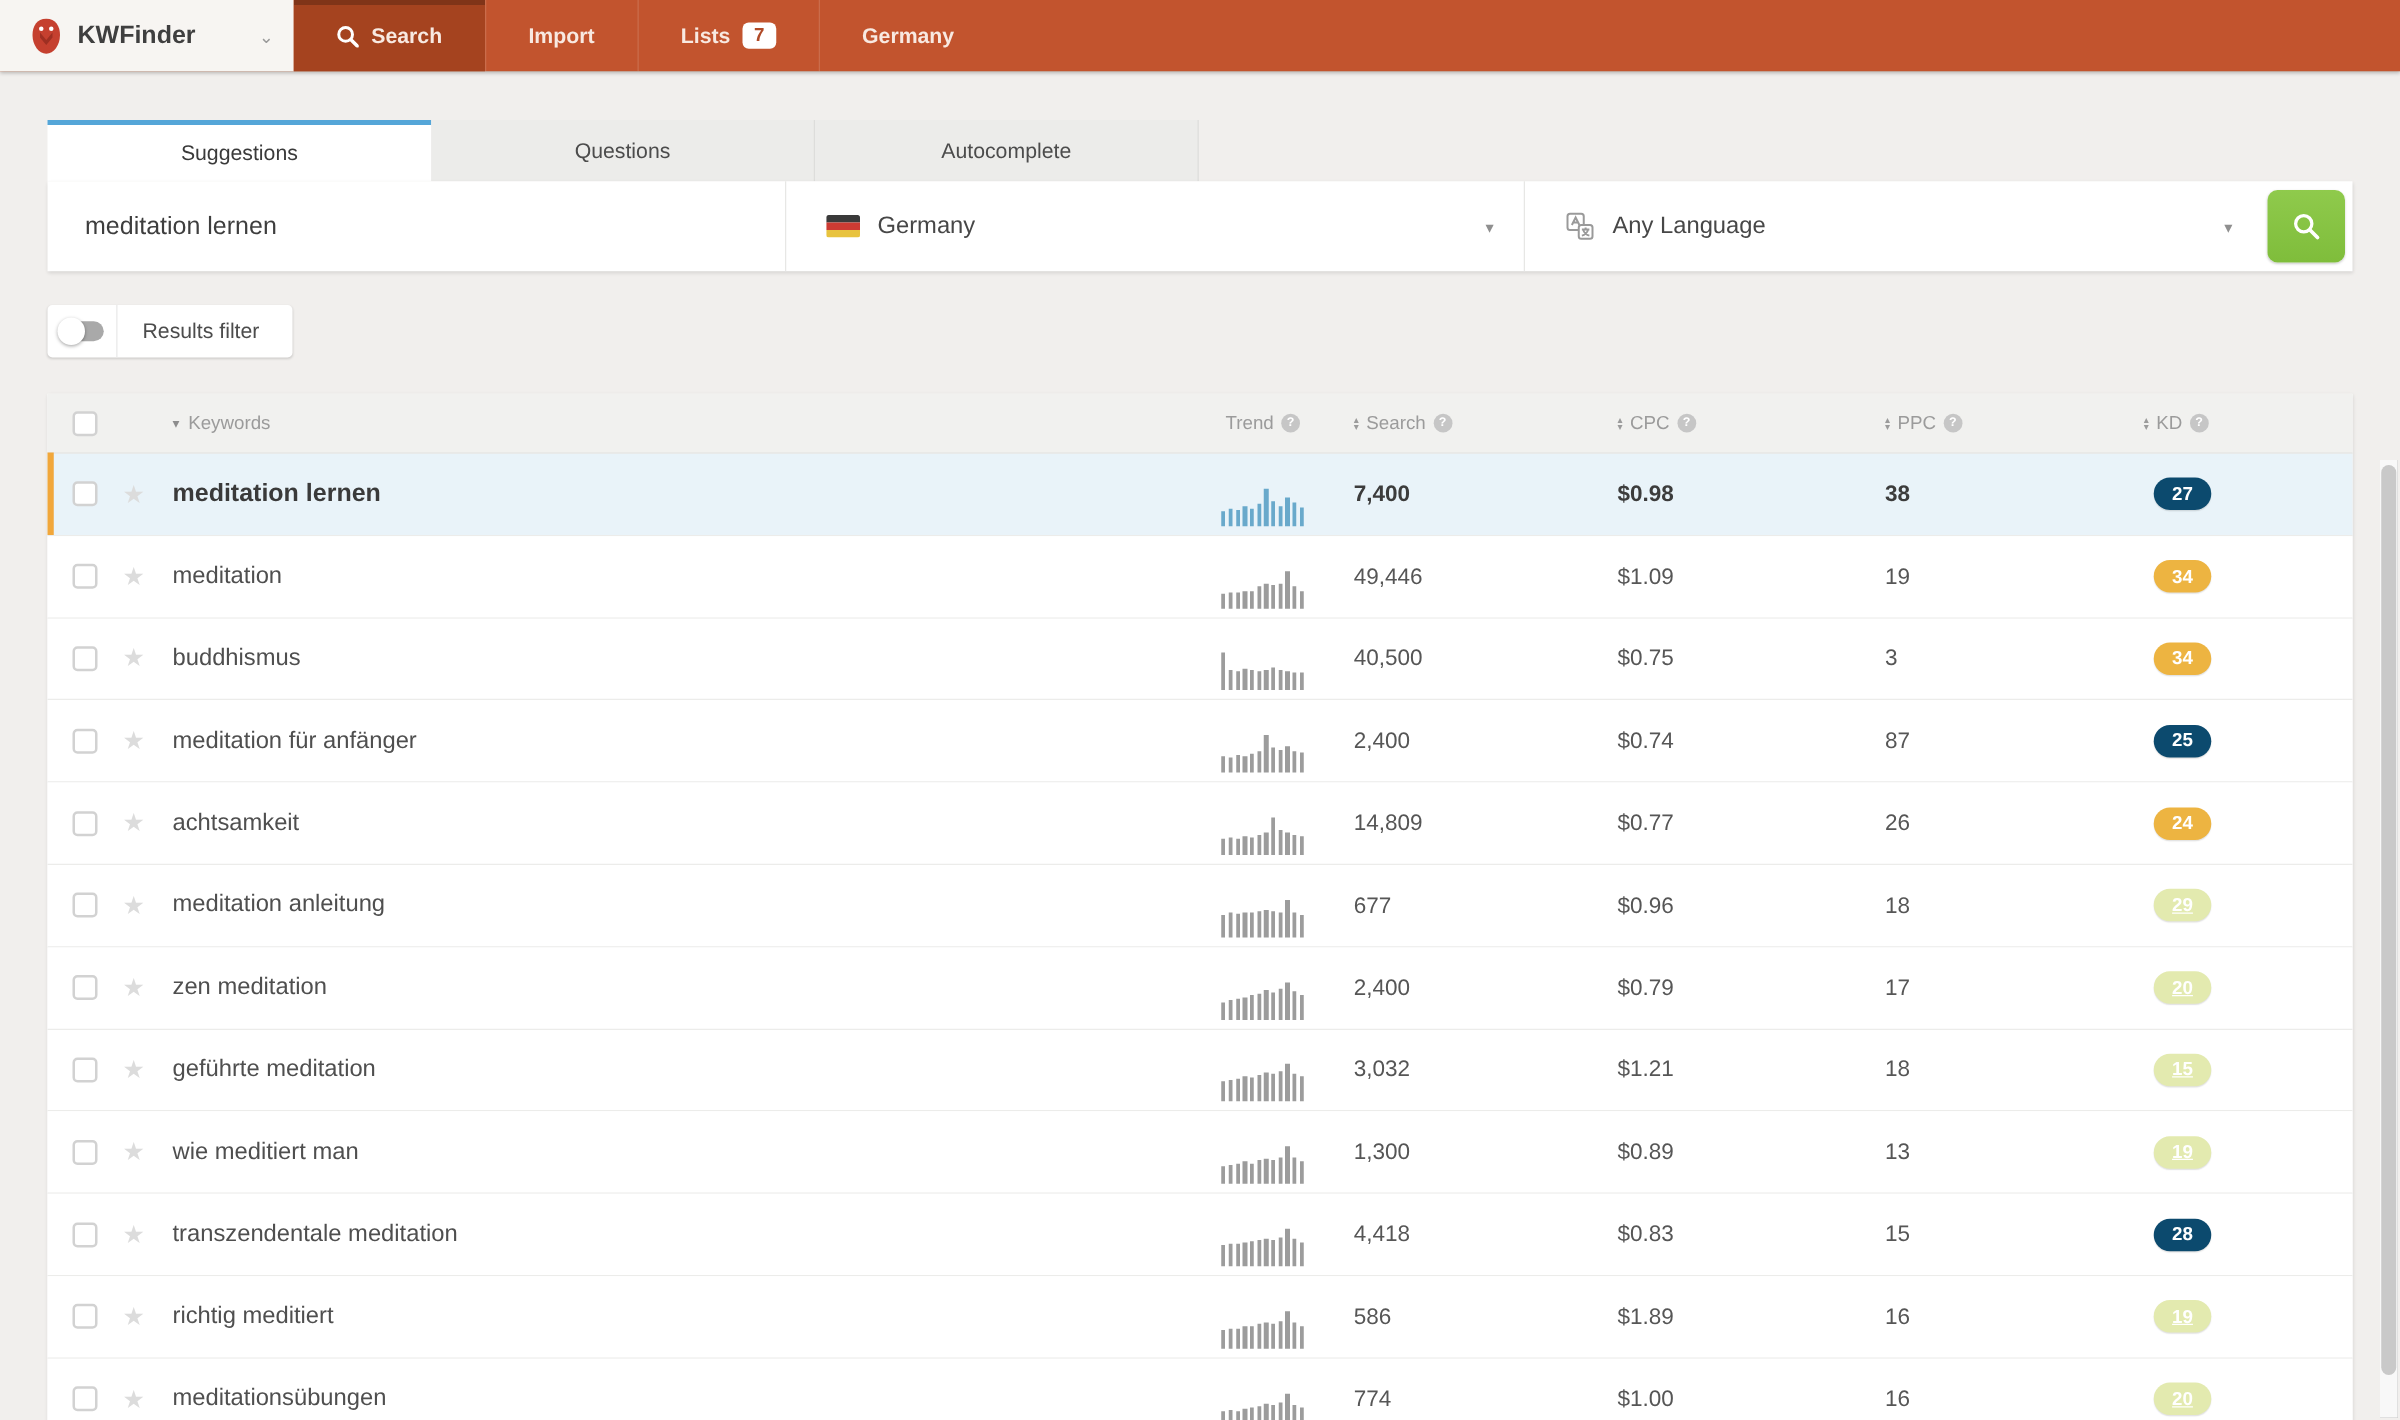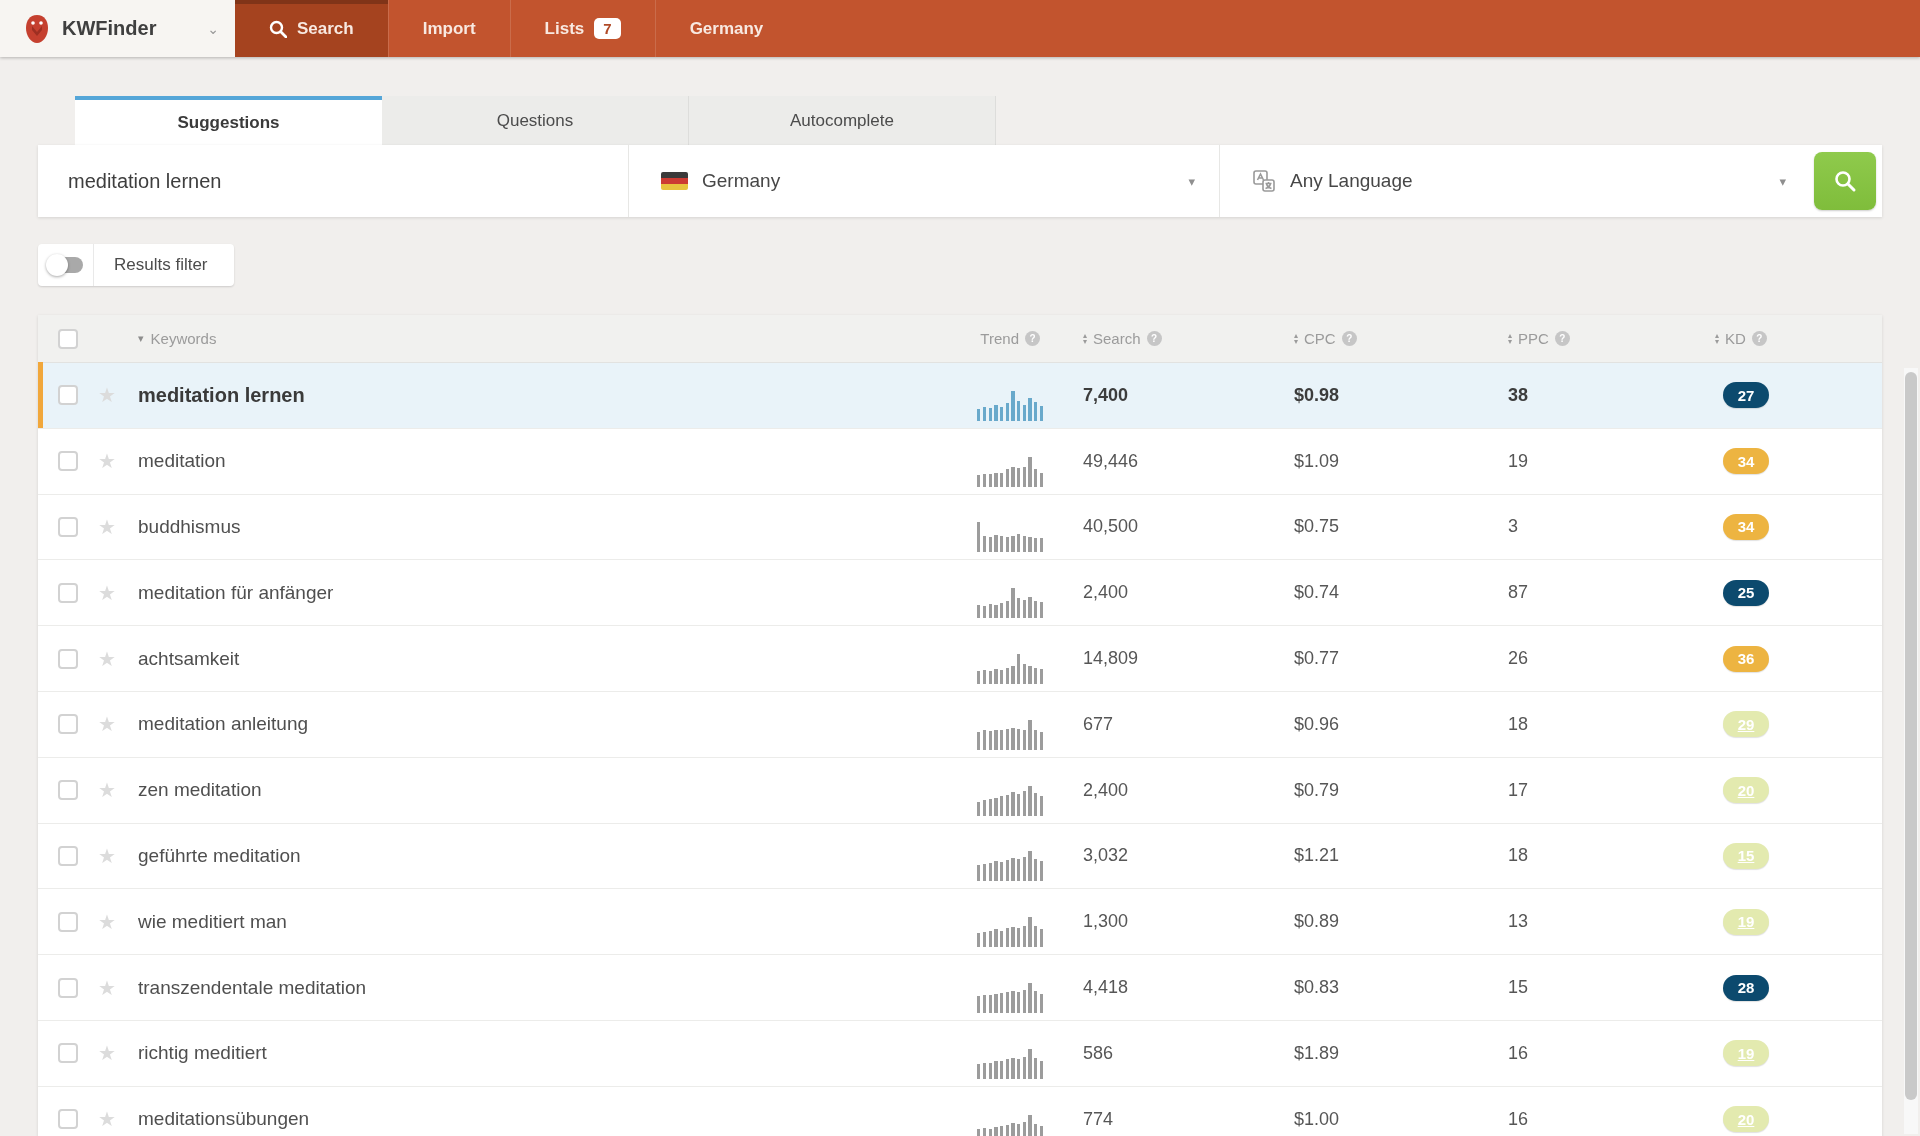--- a/index.html
+++ b/index.html
@@ -14,21 +14,21 @@
   .nav-items { display:flex; }
   .nav-item { display:flex; align-items:center; gap:10px; padding:0 34px; color:#f8e9e1;
               font-size:17px; font-weight:bold; border-left:1px solid rgba(255,255,255,.14); cursor:pointer; }
   .nav-item.active { background:#a5431f; box-shadow:inset 0 4px 0 rgba(0,0,0,.22); border-left:none; }
   .nav-badge { background:#fff; color:#b04a27; font-size:15px; font-weight:bold; border-radius:5px; padding:2px 9px; }
 
   
   .tabs { display:flex; margin:39px 0 0 38px; }
   .tab { width:307px; height:49px; display:flex; align-items:center; justify-content:center;
          font-size:17px; color:#4c4c4c; background:#ececea; border-right:1px solid #dddddb; cursor:pointer; }
-  .tab.active { background:#fff; border-top:4px solid #55a6d8; font-weight:bold; color:#3a3a3a; border-right:none;margin-left:37px; }
+  .tab.active { background:#fff; border-top:4px solid #55a6d8; font-weight:normal; color:#3a3a3a; border-right:none; }
 
   
   .search-card { position:relative; margin-left:38px; width:1844px; height:72px; background:#fff;
                  display:flex; align-items:center; box-shadow:0 1px 3px rgba(0,0,0,.12); }
   .kw-input { width:560px; margin-left:30px; border:none; outline:none; font-size:20px; color:#3e3e3e;
               font-family:"Liberation Sans", sans-serif; }
   .v-divider { width:1px; height:72px; background:#e7e7e5; }
   .select { display:flex; align-items:center; gap:14px; width:590px; height:100%; padding-left:32px; cursor:pointer; }
   .select-label { font-size:19px; color:#474747; }
   .select-chevron { margin-left:auto; margin-right:24px; color:#8f8f8f; font-size:13px; }
@@ -371,21 +371,21 @@
           <div class="bar" style="height: 30px;"></div>
           <div class="bar" style="height: 20px;"></div>
           <div class="bar" style="height: 18px;"></div>
           <div class="bar" style="height: 16px;"></div>
           <div class="bar" style="height: 15px;"></div>
         </div>
     <div class="num n-search">14,809</div>
     <div class="num n-cpc">$0.77</div>
     <div class="num n-ppc">26</div>
     <div class="kd-cell">
-          <span class="kd-badge kd-orange">36</span>
+          <span class="kd-badge kd-orange">24</span>
         </div>
     <div></div>
   </div>
 
   <div class="grid-row row">
     <div></div>
     <span class="checkbox"></span>
     <div></div>
     <span class="star">★</span>
     <div class="kw">meditation anleitung</div>

